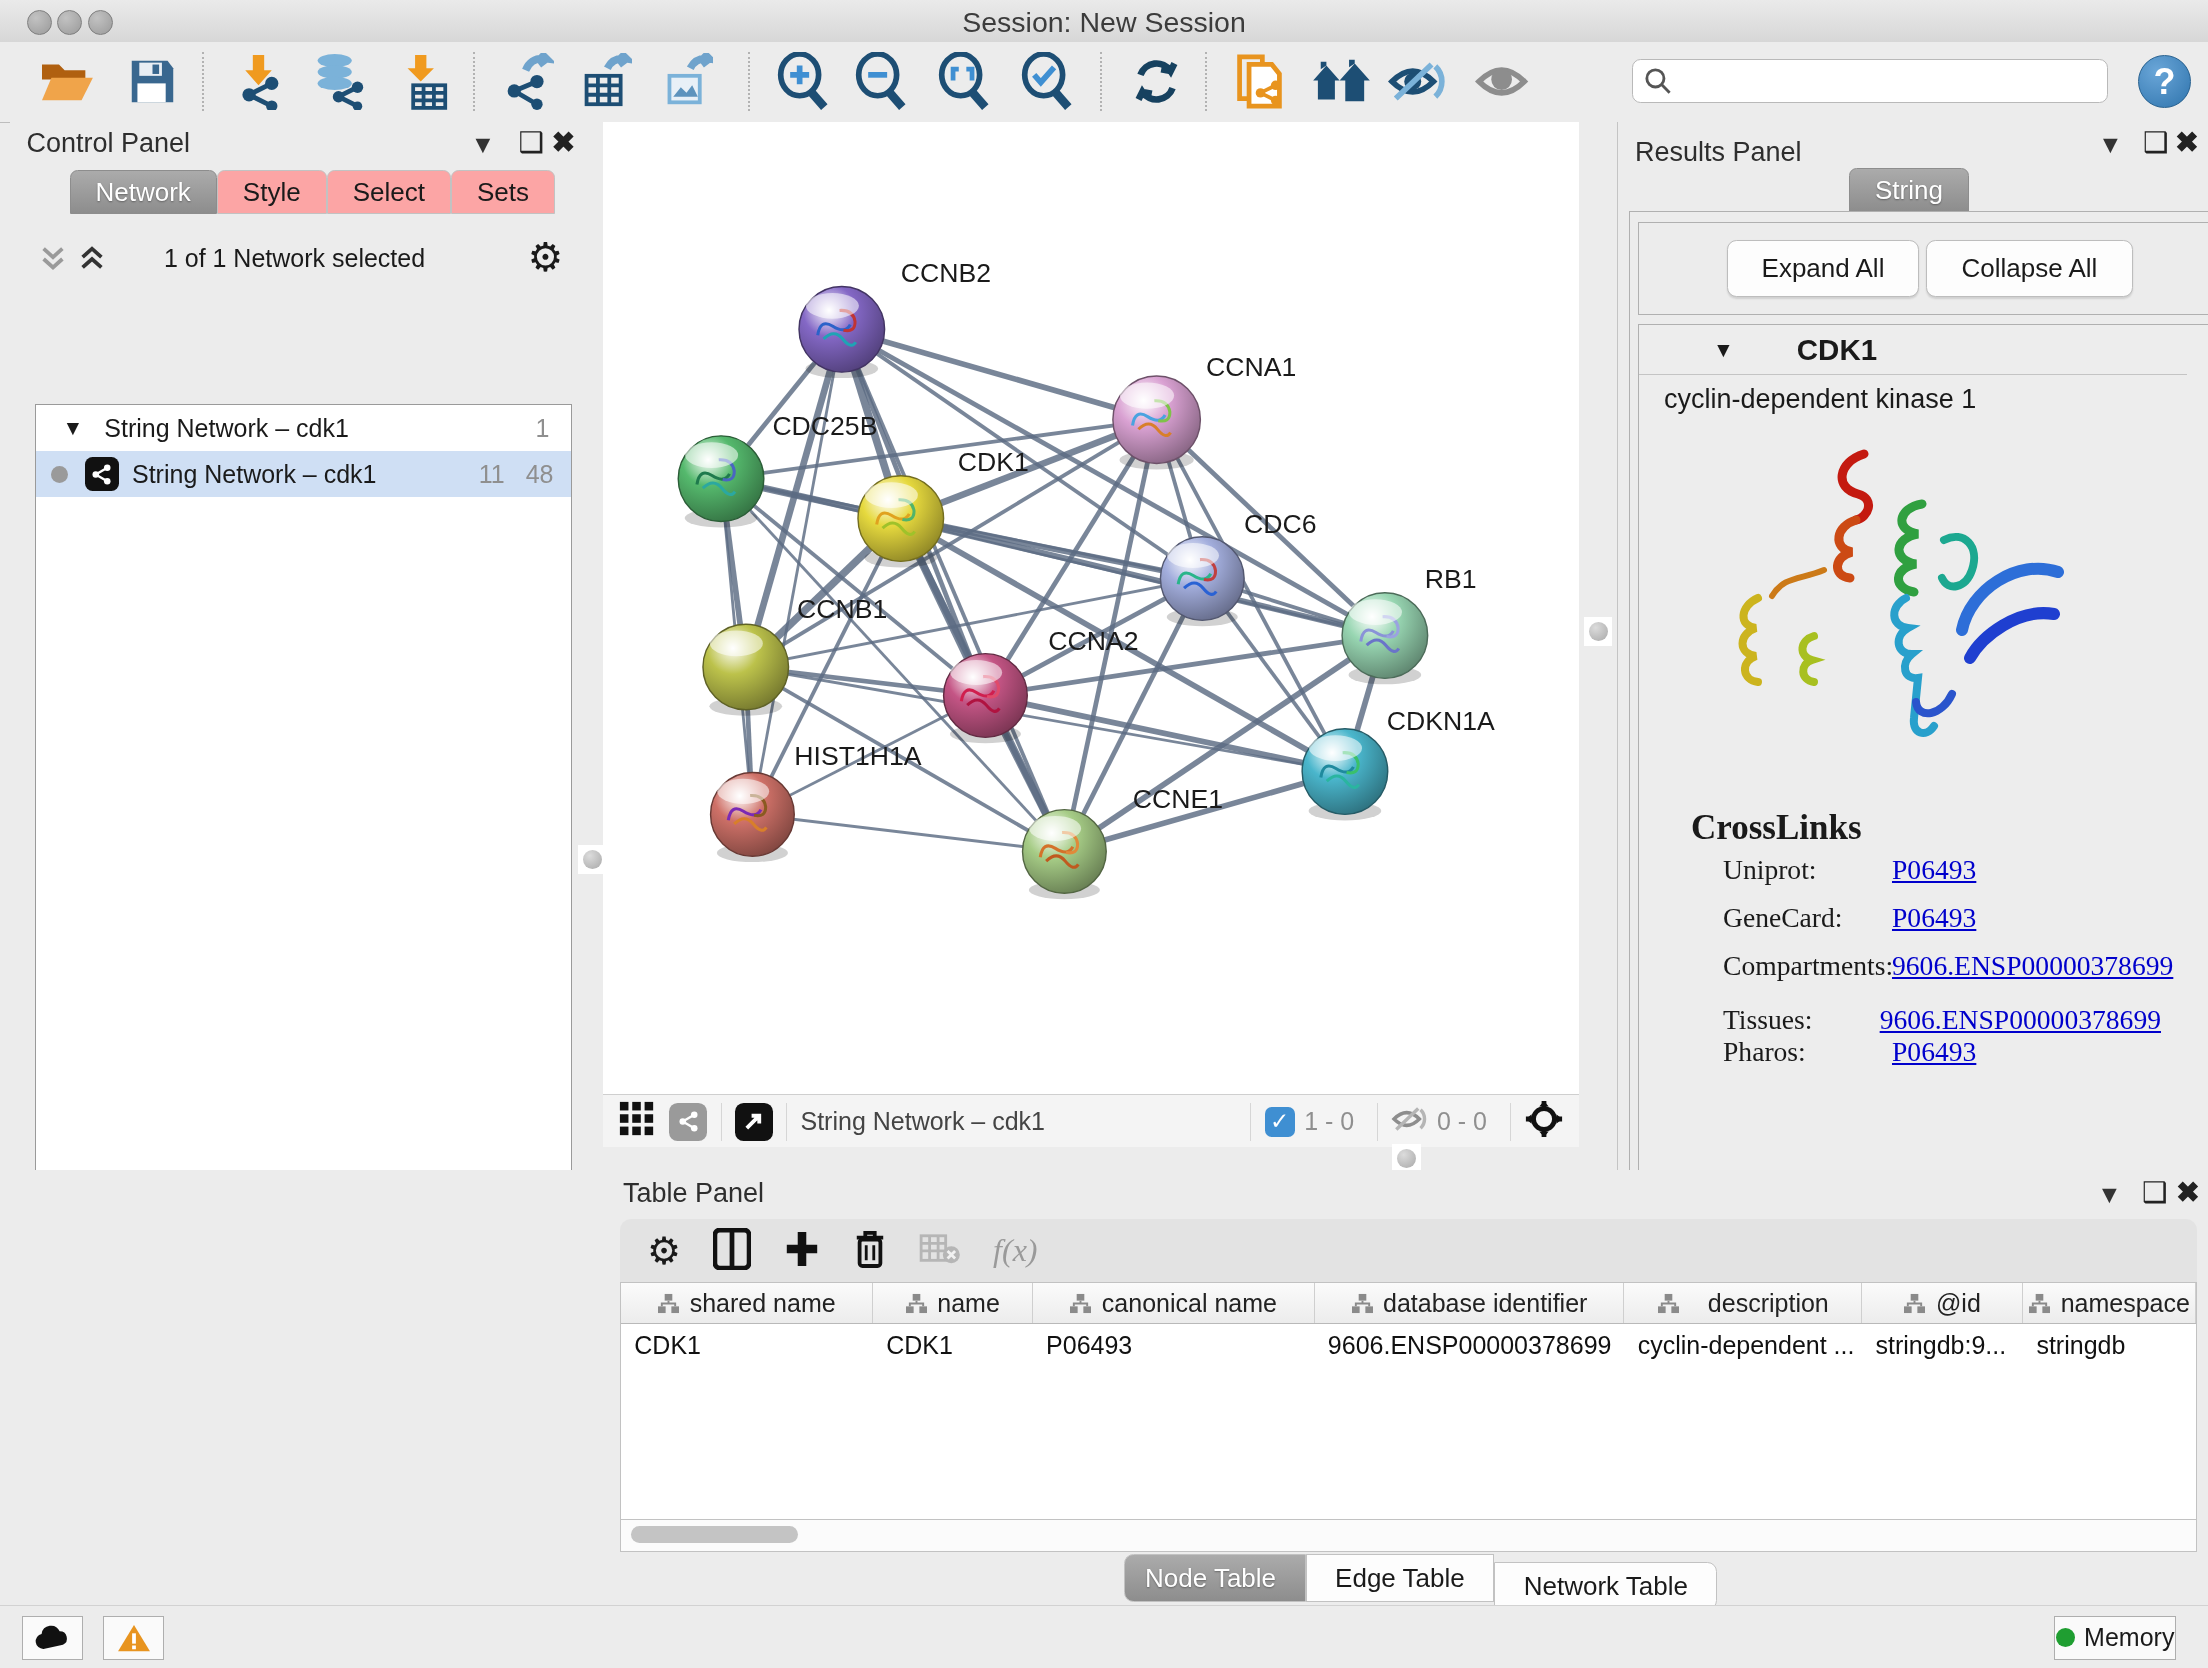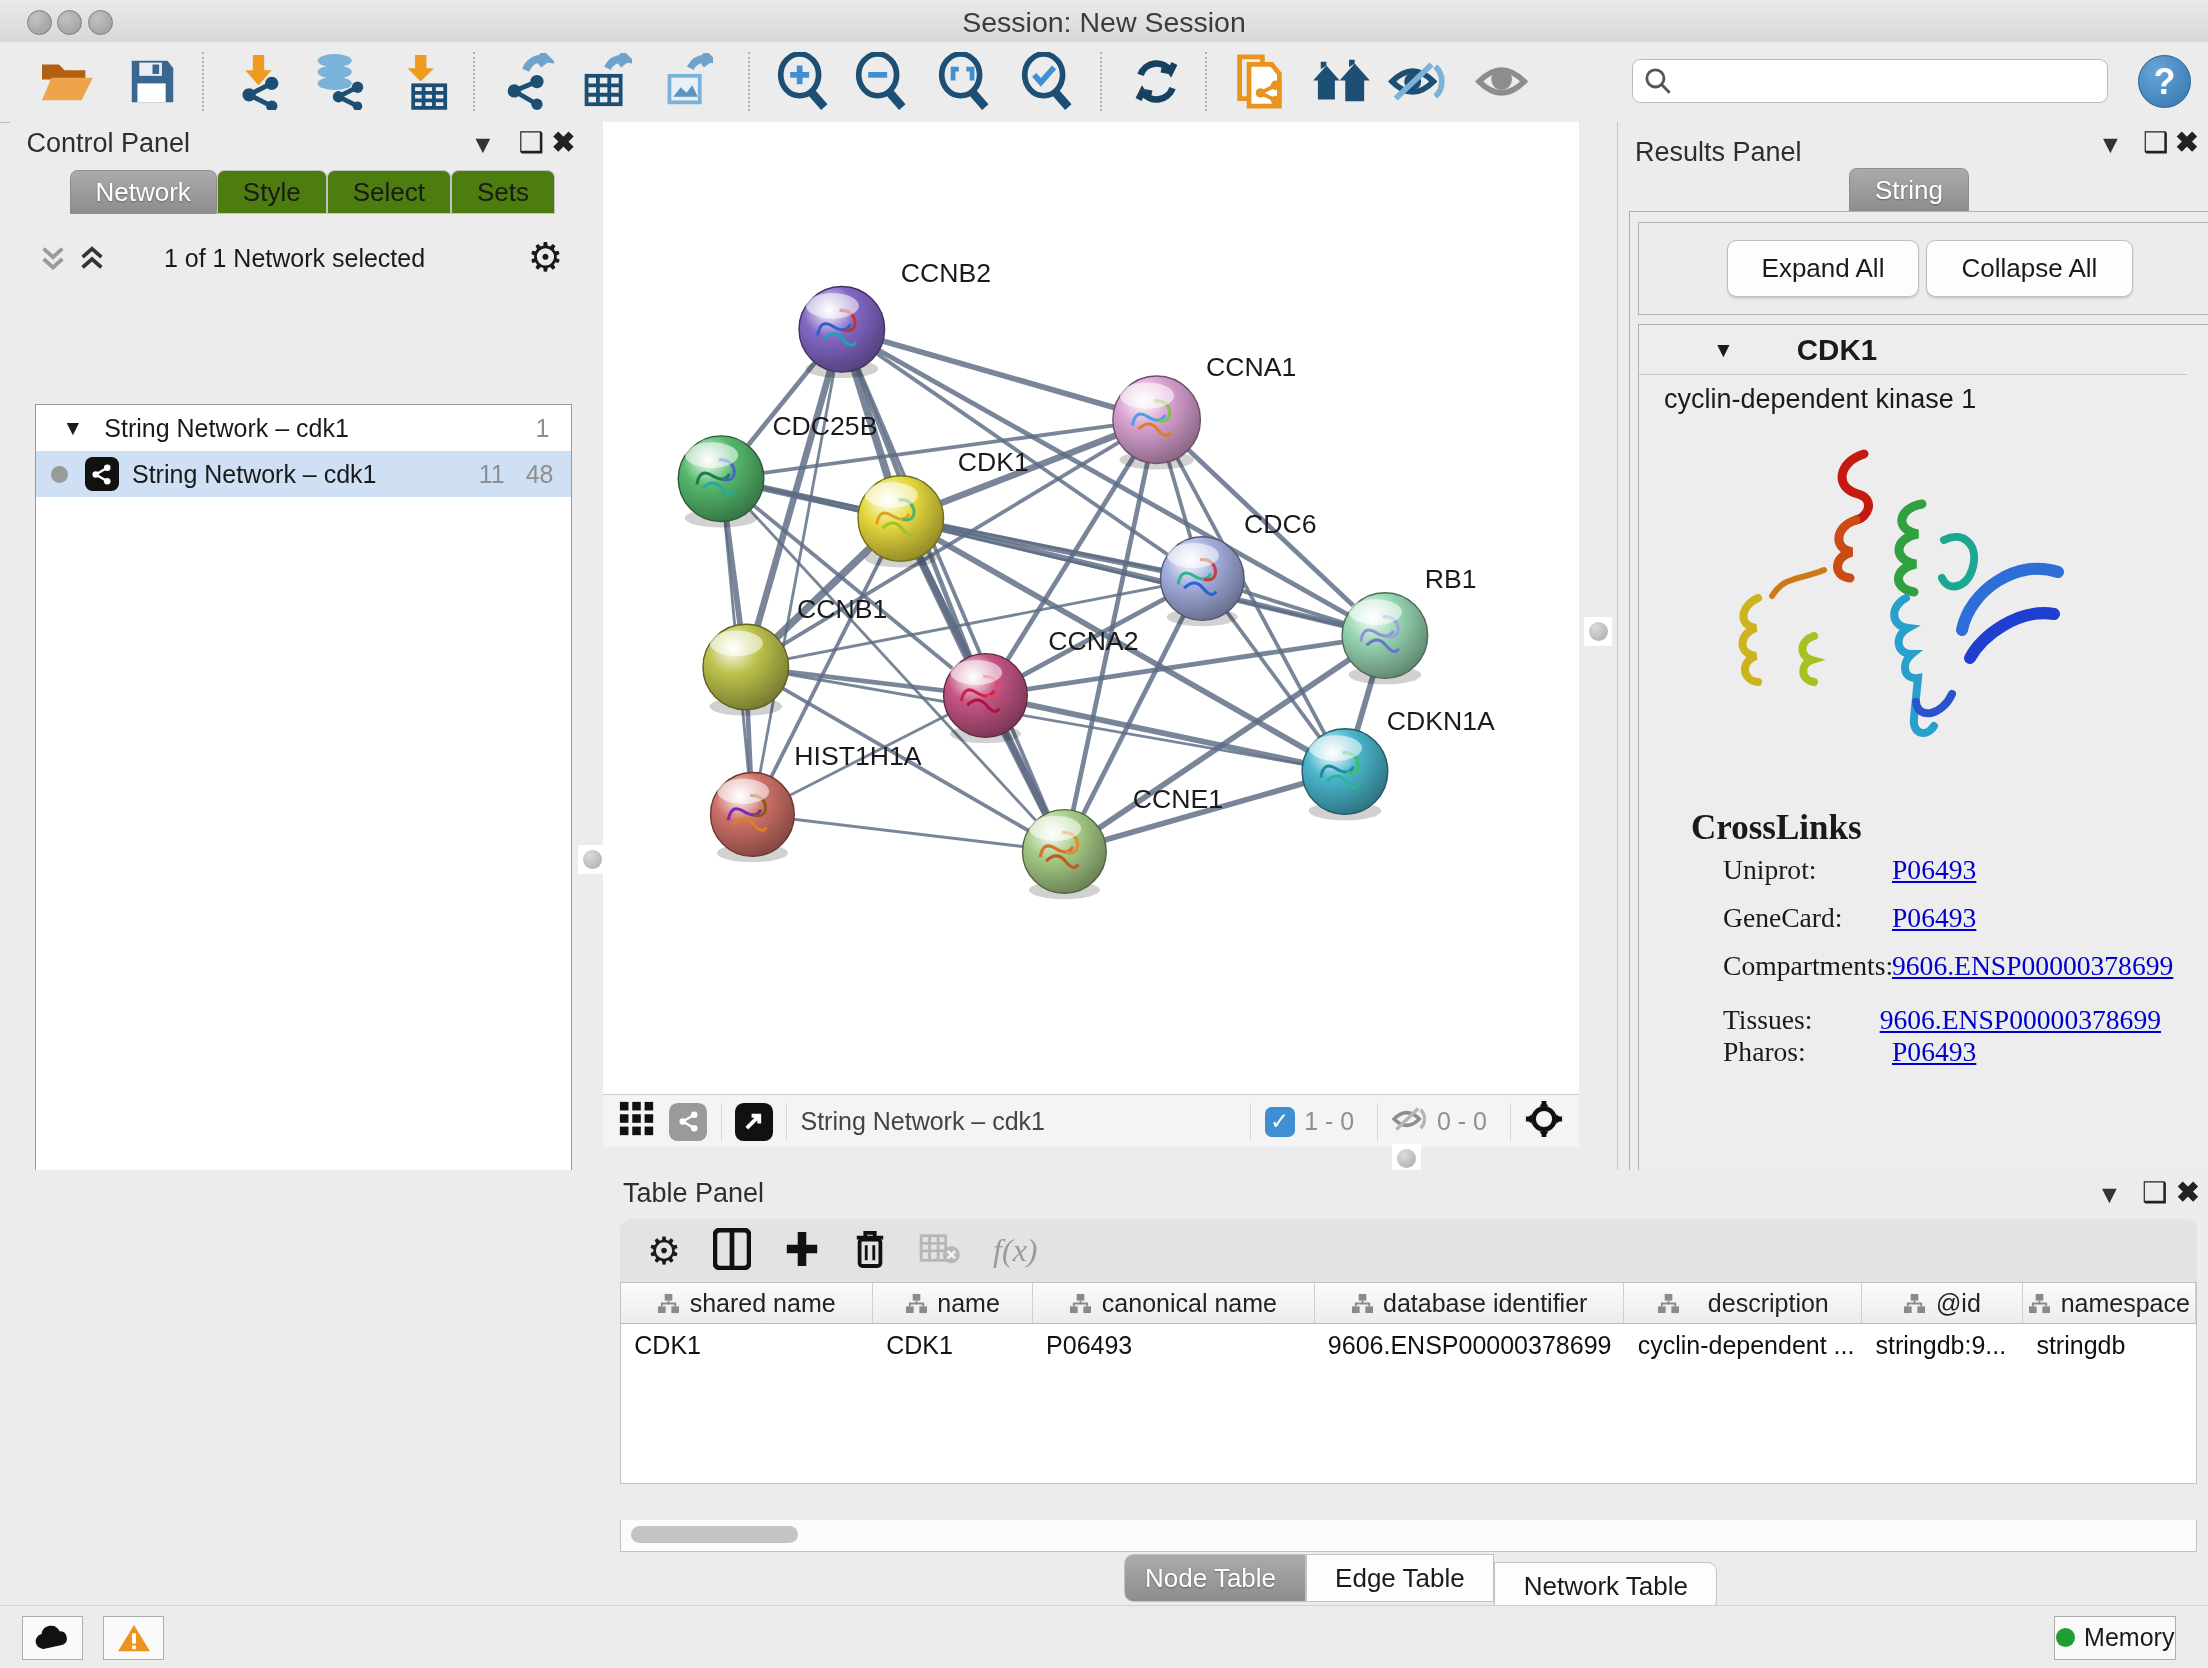--- a/index.html
+++ b/index.html
@@ -19,21 +19,21 @@
     border-radius:8.6px;display:flex;align-items:center;padding-left:11.4px;box-sizing:border-box;}
   .search input{border:none;outline:none;font-size:25px;width:399px;background:transparent;
     font-family:"Liberation Sans",sans-serif;}
   .helpbtn{left:2138px;top:13.3px;width:51px;height:51px;border-radius:50%;
     background:radial-gradient(circle at 35% 30%,#6aa6d8,#2f74ad);border:1.9px solid #26608f;
     color:#fff;font-size:36px;font-weight:bold;display:flex;align-items:center;justify-content:center;}
   
   .ptitle{font-size:27px;color:#2e2e2e;}
   .pctl{font-size:25px;color:#222;}
   .tab{height:44px;display:flex;align-items:center;justify-content:center;font-size:26px;
-    border:1px solid #c2c2c2;background:#4d7c0f;border-radius:7.6px 7.6px 0 0;box-sizing:border-box;padding:0 25px;}
+    border:1px solid #c2c2c2;background:#fca5a5;border-radius:7.6px 7.6px 0 0;box-sizing:border-box;padding:0 25px;}
   .tab.sel{background:linear-gradient(#ababab,#8d8d8d);color:#fff;border-color:#8d8d8d;
     text-shadow:0 1px 1.9px rgba(0,0,0,.35);}
   
   .cpanel{left:9.5px;top:122px;width:573px;height:1462px;background:#ececec;}
   .treebox{left:25px;top:282px;width:535px;height:1292px;background:#fff;border:1.9px solid #9a9a9a;}
   .trow{height:46px;display:flex;align-items:center;font-size:25px;}
   .trow.sel{background:#cfdff4;}
   .countgray{color:#8f8f8f;}
   .sharesq{width:34px;height:34px;border-radius:7.6px;background:#111;display:flex;
     align-items:center;justify-content:center;}
@@ -53,21 +53,21 @@
   .rpanel{left:1617px;top:122px;width:592px;height:1462px;background:#ececec;border-left:1.9px solid #c4c4c4;}
   .rbox{border:1.9px solid #b0b0b0;background:#ececec;padding-left:38px;}
   .wbtn{background:#fdfdfd;border:1.9px solid #bdbdbd;border-radius:9.5px;font-size:26px;
     display:flex;align-items:center;justify-content:center;box-shadow:0 1.9px 1.9px rgba(0,0,0,.12);}
   .serif{font-family:"Liberation Serif",serif;}
   .xlink{color:#0000cc;text-decoration:underline;}
   
   .tpanel{left:0;top:1170px;width:2208px;height:436px;background:#ececec;}
   .ttool{left:620px;top:49px;width:1577px;height:63px;background:#e3e3e3;border-radius:11.4px 11.4px 0 0;
     display:flex;align-items:center;gap:32px;padding-left:27px;box-sizing:border-box;}
-  .tgrid{left:620px;top:112px;width:1577px;height:202px;background:#fff;border:1.9px solid #c2c2c2;box-sizing:border-box;}
+  .tgrid{left:620px;top:112px;width:1577px;height:238px;background:#fff;border:1.9px solid #c2c2c2;box-sizing:border-box;}
   .thead{display:flex;height:40px;background:linear-gradient(#fbfbfb,#ececec);border-bottom:1.9px solid #b9b9b9;}
   .th{display:flex;align-items:center;justify-content:center;gap:9.5px;font-size:25px;color:#222;
     border-right:1px solid #cfcfcf;box-sizing:border-box;overflow:hidden;white-space:nowrap;}
   .tr{display:flex;height:42px;}
   .td{font-size:25px;color:#111;padding-left:13.3px;box-sizing:border-box;display:flex;
     align-items:center;overflow:hidden;white-space:nowrap;}
   .hscroll{left:620px;top:350px;width:1577px;height:32px;background:#fbfbfb;border:1.9px solid #c2c2c2;
     border-top:none;box-sizing:border-box;}
   .hthumb{left:9.5px;top:5.7px;width:167px;height:17px;border-radius:8.6px;background:#c4c4c4;}
   .btabs{top:384px;left:1124px;display:flex;}

